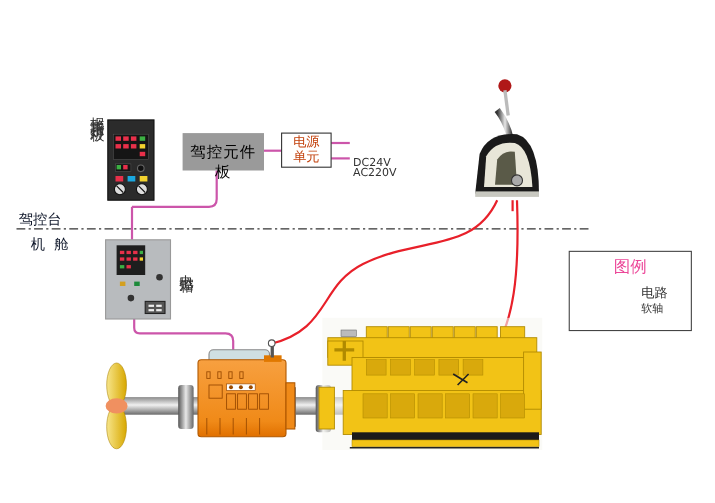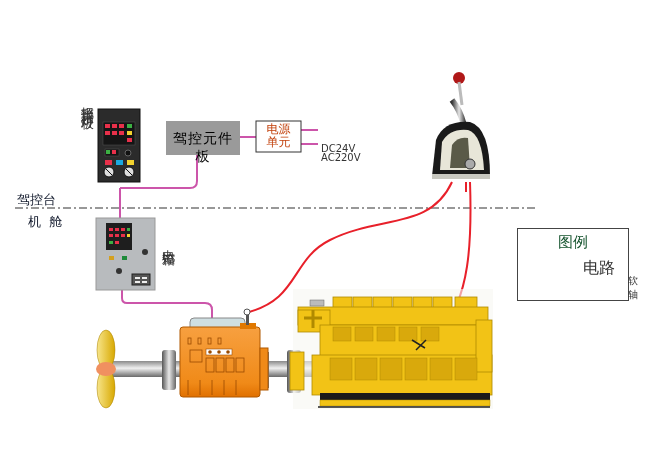--- a/index.html
+++ b/index.html
@@ -217,16 +217,16 @@
   <div>电源</div>
   <div>单元</div>
 </div>
 <div class="abs volt" style="left:321px; top:124px;margin-top:19px;">DC24V</div>
 <div class="abs volt" style="left:321px; top:152px;">AC220V</div>
 <div class="abs cjk lbl" style="left:17px; top:191px;">驾控台</div>
 <div class="abs cjk lbl" style="left:28px; top:213px; white-space:pre;">机  舱</div>
 <div class="abs cjk vlabel" style="left:161px; top:239px; color:#333;">电控箱</div>
 
 <div class="abs legend" style="left:517px; top:228px; width:110px; height:71px;">
-  <div class="cjk" style="position:absolute; left:0; top:4px; width:110px; text-align:center; font-size:15px; color:#14532d;">图例</div>
-  <div class="cjk" style="position:absolute; left:65px; top:29px; font-size:16px; color:#333;">电路</div>
-  <div class="cjk" style="position:absolute; left:65px; top:45px; font-size:10px; color:#333;margin-left:45px;">软轴</div>
+  <div class="cjk" style="position:absolute; left:0; top:4px; width:110px; text-align:center; font-size:15px; color:#ec4899;">图例</div>
+  <div class="cjk" style="position:absolute; left:65px; top:29px; font-size:12px; color:#333;">电路</div>
+  <div class="cjk" style="position:absolute; left:65px; top:45px; font-size:10px; color:#333;">软轴</div>
 </div>
 
 </body></html>

